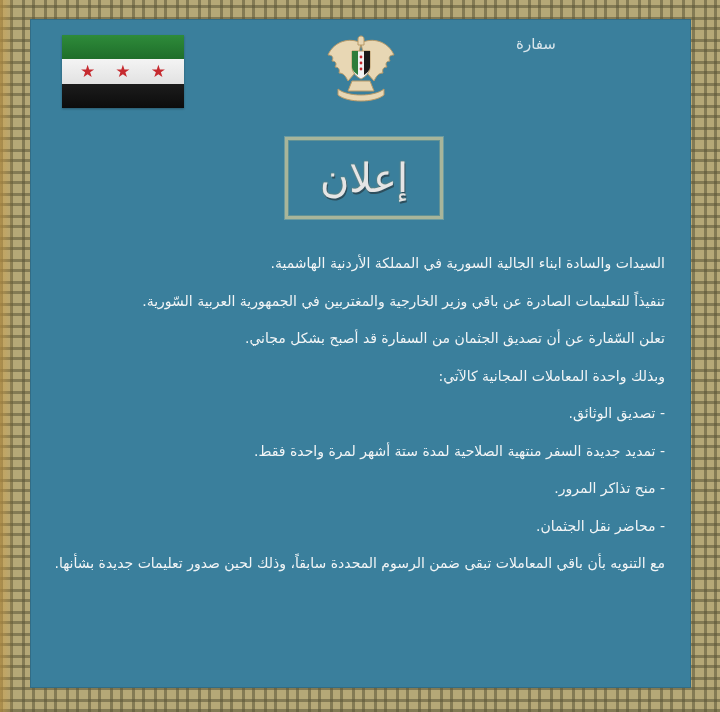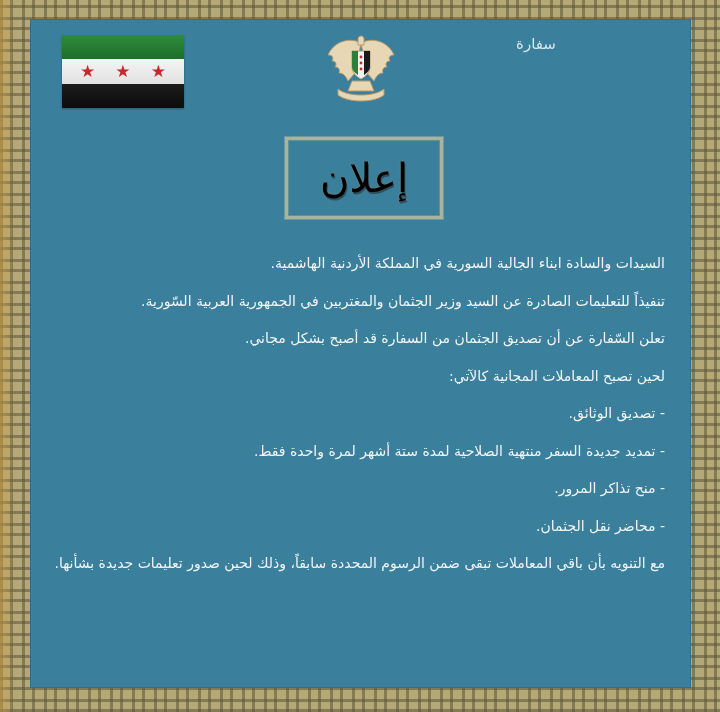--- a/index.html
+++ b/index.html
@@ -49,21 +49,21 @@
       color: #d9e6ec; font-size: 15px; line-height: 18px;
     }
     .title-box {
       position: absolute; left: 255px; top: 118px; width: 152px; height: 76px;
       border: 3px solid #a8b59a;
       box-shadow: 0 0 0 1px rgba(200,210,170,0.35), inset 0 0 0 1px rgba(160,175,140,0.4);
       display: flex; align-items: center; justify-content: center;
     }
     .title-text {
       font-family: "DejaVu Serif", serif;
-      font-size: 40px; color: #000000;
+      font-size: 40px; color: #e5e5e5;
       text-shadow: 1px 2px 0 #2d4f5e, 0 0 2px #8e8a66;
       direction: rtl;
     }
     .body-text {
       position: absolute; left: 20px; right: 26px; top: 226px;
       direction: rtl; text-align: right;
       color: #f2f5f6; font-size: 14px; line-height: 37.5px;
     }
     .body-text p { margin: 0; }
   </style>
@@ -109,23 +109,23 @@
     <div class="embassy">
       <div>سفارة</div>
     </div>
 
     <div class="title-box">
       <span class="title-text">إعلان</span>
     </div>
 
     <div class="body-text">
       <p>السيدات والسادة ابناء الجالية السورية في المملكة الأردنية الهاشمية.</p>
-      <p>تنفيذاً للتعليمات الصادرة عن السيد وزير الجثمان والمغتربين في الجمهورية العربية السّورية.</p>
+      <p>تنفيذاً للتعليمات الصادرة عن باقي وزير الخارجية والمغتربين في الجمهورية العربية السّورية.</p>
       <p>تعلن السّفارة عن أن تصديق الجثمان من السفارة قد أصبح بشكل مجاني.</p>
-      <p>لحين تصبح المعاملات المجانية كالآتي:</p>
+      <p>وبذلك واحدة المعاملات المجانية كالآتي:</p>
       <p>- تصديق الوثائق.</p>
       <p>- تمديد جديدة السفر منتهية الصلاحية لمدة ستة أشهر لمرة واحدة فقط.</p>
       <p>- منح تذاكر المرور.</p>
       <p>- محاضر نقل الجثمان.</p>
       <p>مع التنويه بأن باقي المعاملات تبقى ضمن الرسوم المحددة سابقاً، وذلك لحين صدور تعليمات جديدة بشأنها.</p>
     </div>
 
   </div>
 </div>
 

